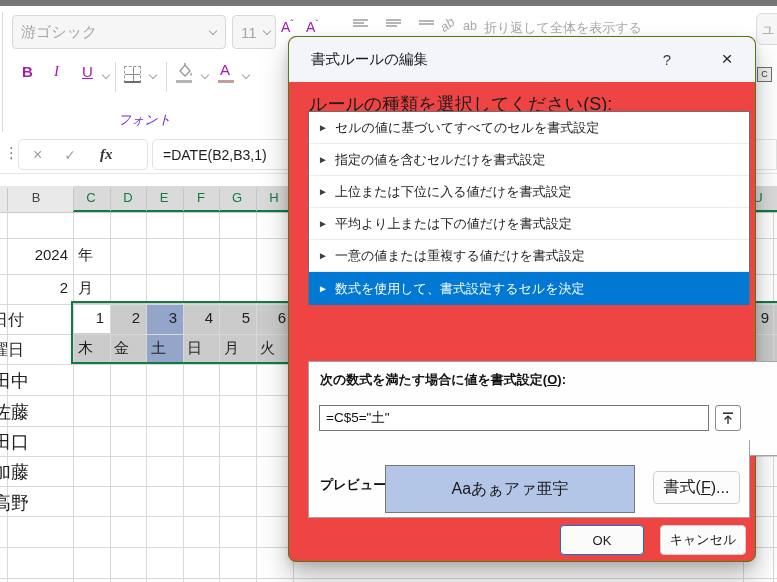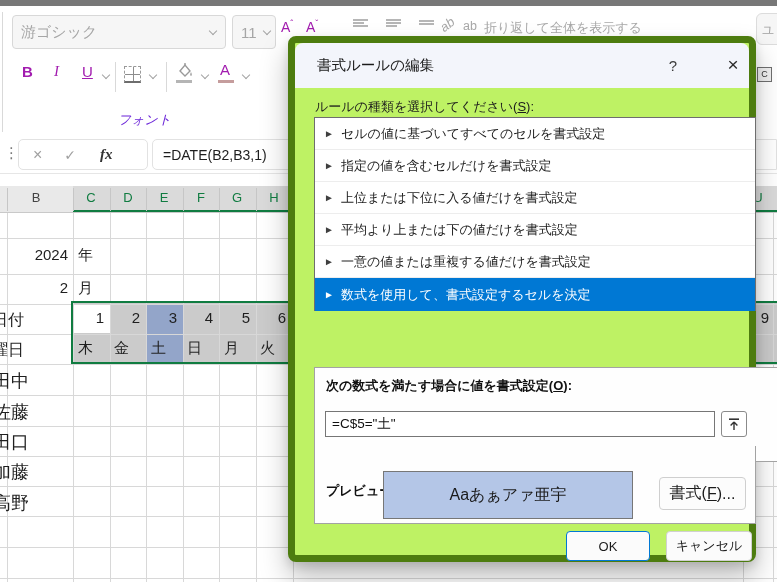--- a/index.html
+++ b/index.html
@@ -35,40 +35,40 @@
   .cell-txt{position:absolute;font-size:15px;color:#1f1f1f;}
   .num{text-align:right;}
   .sel-range-bg{position:absolute;left:73px;top:297px;width:704px;height:60px;background:#cbcbcb;}
   .cell-active{position:absolute;left:74px;top:298px;width:36px;height:29px;background:#fff;}
   .cell-blue1{position:absolute;left:147px;top:298px;width:36px;height:30px;background:#93a5c9;}
   .cell-blue2{position:absolute;left:147px;top:328px;width:36px;height:28px;background:#93a5c9;}
   .sel-border{position:absolute;left:71px;top:295px;width:712px;height:63px;border:2px solid #107c41;}
   .name-txt{position:absolute;left:-7px;font-size:18px;color:#1f1f1f;}
 
   
-  .dialog{position:absolute;left:288px;top:30px;width:468px;height:526px;background:#bef264;border:7px solid #4d7c0f;border-radius:8px;
+  .dialog{position:absolute;left:288px;top:30px;width:468px;height:526px;background:#ef4444;border:1px solid #4d7c0f;border-radius:8px;
           box-shadow:0 16px 28px rgba(0,0,0,.25),0 4px 10px rgba(0,0,0,.12);}
   .dlg-title{position:absolute;left:0;top:0;width:100%;height:45px;background:#f3f5fb;border-radius:8px 8px 0 0;}
   .dlg-title-text{position:absolute;left:22px;top:13px;font-size:14.5px;color:#1a1a1a;}
   .dlg-help{position:absolute;left:370px;top:14px;font-size:15px;color:#3c3c3c;width:16px;text-align:center;cursor:default;}
   .dlg-close{position:absolute;left:428px;top:11px;font-size:19px;color:#2b2b2b;width:20px;text-align:center;cursor:default;}
-  .dlg-label{position:absolute;font-size:13px;color:#1c1c1c;}
+  .dlg-label{position:absolute;font-size:18px;color:#1c1c1c;}
   .u{text-decoration:underline;}
   .listbox{position:absolute;left:19px;top:74px;width:442px;height:194px;background:#fff;border:1px solid #6e6e6e;}
   .rule-item{height:32px;display:flex;align-items:center;padding-left:9px;font-size:13px;color:#1c1c1c;border-bottom:1px solid #ededed;}
   .rule-item .arr{width:17px;font-size:10px;color:#3f3f3f;}
   .rule-item.selected{background:#0078d4;color:#fff;border-bottom:none;height:33px;}
   .rule-item.selected .arr{color:#fff;}
   .box1{position:absolute;left:19px;top:324px;width:520px;height:95px;border:1px solid #a3a3a3;background:#fefefe;}
   .box2{position:absolute;left:19px;top:403px;width:442px;height:78px;border:1px solid #a3a3a3;border-top:none;background:#fefefe;}
   .box1-label{position:absolute;left:11px;top:9px;font-size:13px;font-weight:bold;color:#111;}
   .f-input{position:absolute;left:10px;top:43px;width:390px;height:26px;border:1px solid #767676;background:#fff;font-size:13.5px;color:#111;padding:0 0 0 6px;border-radius:0;}
   .collapse-btn{position:absolute;left:406px;top:43px;width:26px;height:26px;border:1px solid #8a8a8a;border-radius:3px;background:#fff;display:flex;align-items:center;justify-content:center;}
   .prev-label{position:absolute;left:11px;top:36px;font-size:13px;font-weight:bold;color:#111;}
-  .prev-swatch{position:absolute;left:68px;top:25px;width:250px;height:48px;border:1px solid #777;background:#b4c6e7;display:flex;align-items:center;justify-content:center;font-size:16px;color:#1a1a1a;}
+  .prev-swatch{position:absolute;left:76px;top:25px;width:250px;height:48px;border:1px solid #777;background:#b4c6e7;display:flex;align-items:center;justify-content:center;font-size:16px;color:#1a1a1a;}
   .fmt-btn{position:absolute;left:344px;top:31px;width:87px;height:33px;border:1px solid #cfcfcf;border-radius:4px;background:#fcfcfc;font-size:16px;color:#1b1b1b;display:flex;align-items:center;justify-content:center;}
   .ok-btn{position:absolute;left:271px;top:488px;width:84px;height:30px;border:1px solid #0078d4;border-radius:4px;background:#fbfbfb;font-size:13px;color:#1b1b1b;display:flex;align-items:center;justify-content:center;}
   .cancel-btn{position:absolute;left:371px;top:488px;width:86px;height:30px;border:1px solid #d0d0d0;border-radius:4px;background:#fbfbfb;font-size:13px;color:#1b1b1b;display:flex;align-items:center;justify-content:center;}
 
   
   .borders-ic{position:absolute;left:124px;top:60px;width:17px;height:17px;border:1px dashed #9a9a9a;border-bottom:2px solid #6d6d6d;}
   .borders-ic:before{content:"";position:absolute;left:50%;top:0;width:1px;height:100%;background:#8d8d8d;}
   .borders-ic:after{content:"";position:absolute;top:50%;left:0;height:1px;width:100%;background:#8d8d8d;}
   .colorbar{position:absolute;width:16px;height:3px;}
 </style>

